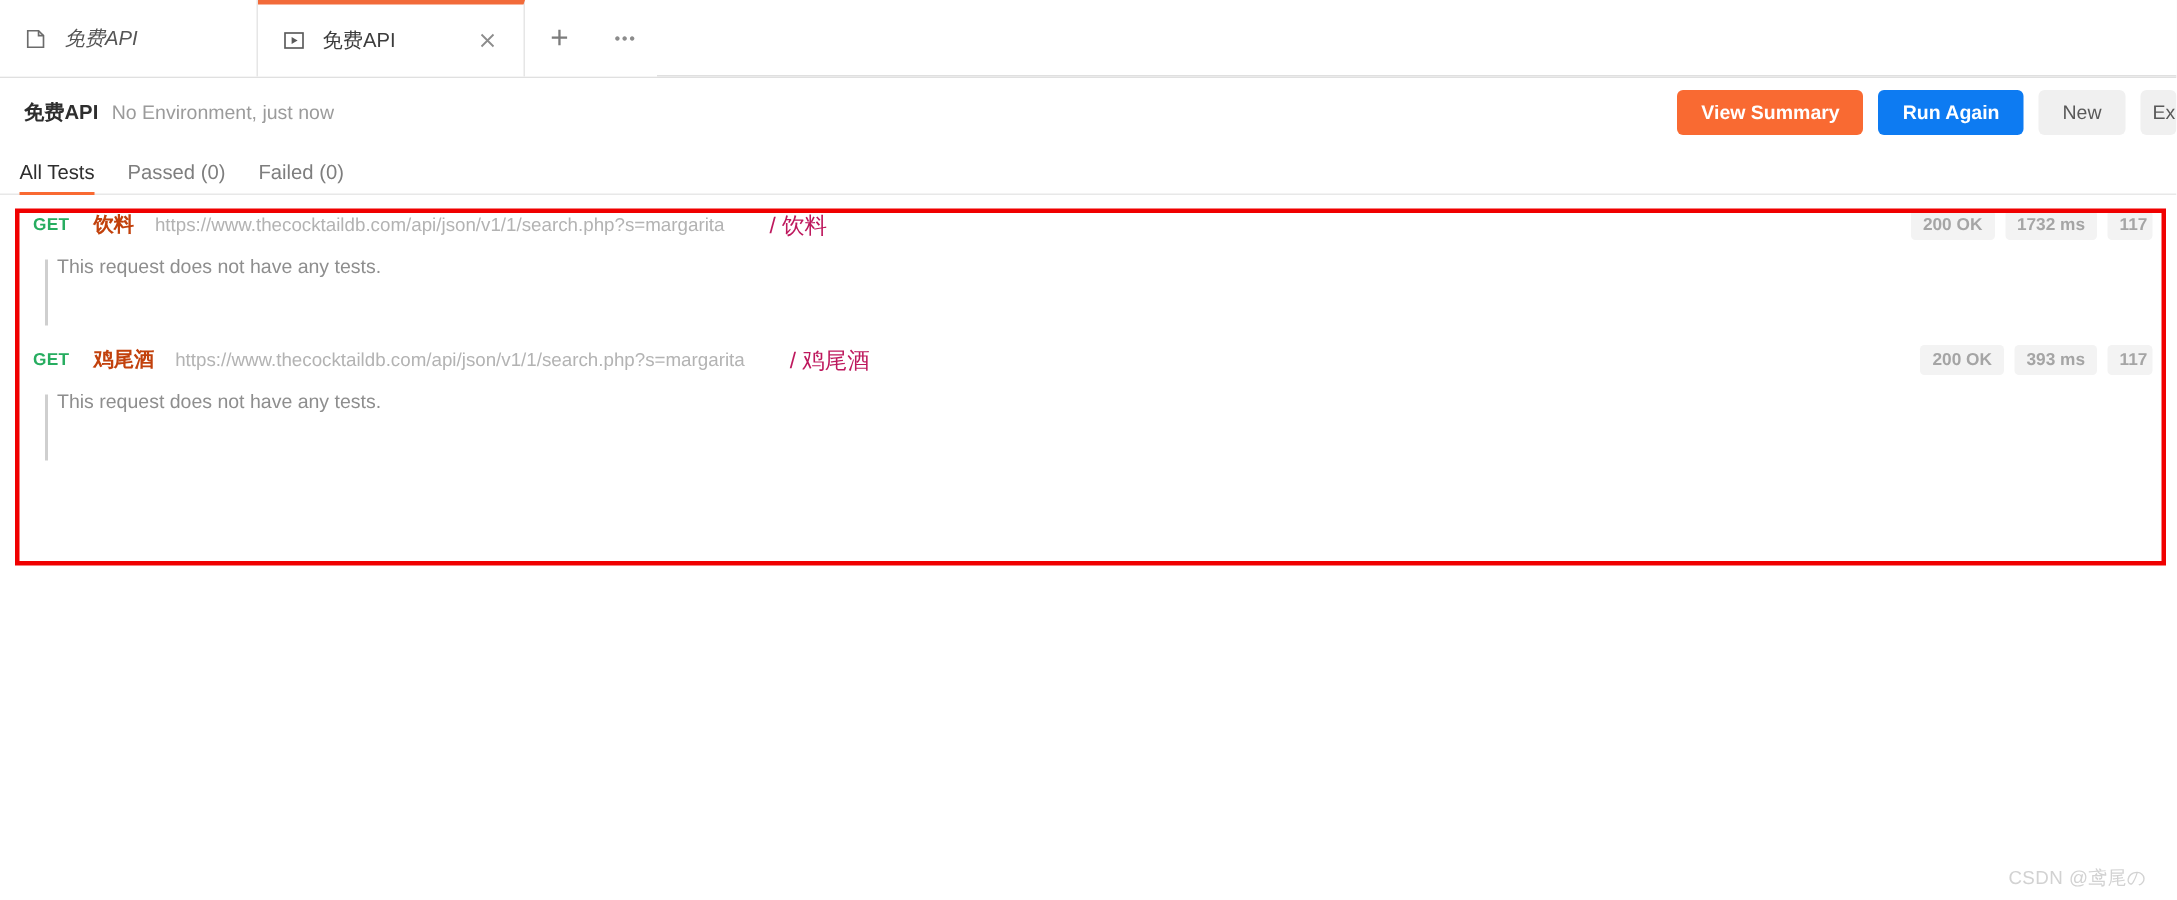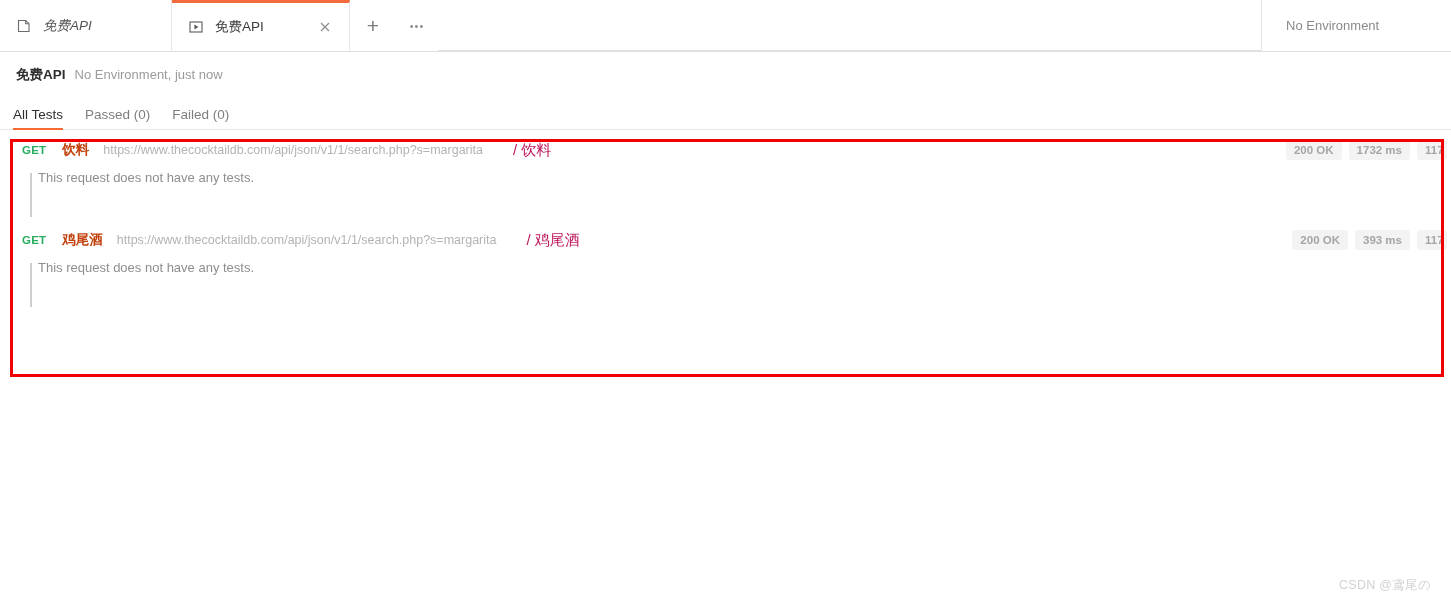--- a/index.html
+++ b/index.html
@@ -261,21 +261,21 @@
     white-space: nowrap;
   }
   .req-meta {
     position: absolute;
     right: 0;
     top: 0;
     height: 40px;
     display: flex;
     align-items: center;
     gap: 7px;
-    padding-right: 4px;
+    padding-right: 16px;
     justify-content: space-between;
   }
   .chip {
     background: #f3f3f3;
     color: #a5a5a5;
     font-size: 11.5px;
     font-weight: bold;
     border-radius: 3px;
     padding: 4px 8px;
     white-space: nowrap;
@@ -356,29 +356,32 @@
     <span class="tab-close">
       <svg width="16" height="16" viewBox="0 0 16 16">
         <path d="M4 4l8 8M12 4l-8 8" stroke="#8c8c8c" stroke-width="1.2" fill="none"></path>
       </svg>
     </span>
   </div>
 
   <div class="tab-plus">+</div>
   <div class="tab-more">•••</div>
   <div class="tabbar-filler"></div>
-  <div class="env-zone">
-    <span class="env-label">No Environment</span>
-  </div>
 </div>
 
 <div class="run-header">
   <span class="run-title">免费API</span>
   <span class="run-sub">No Environment, just now</span>
 
+  <div class="run-actions">
+    <button class="btn btn-primary-orange">View Summary</button>
+    <button class="btn btn-primary-blue">Run Again</button>
+    <button class="btn btn-neutral">New</button>
+    <button class="btn btn-neutral btn-clipped">Ex</button>
+  </div>
 </div>
 
 <div class="subtabs">
   <div class="subtab active">All Tests</div>
   <div class="subtab">Passed (0)</div>
   <div class="subtab">Failed (0)</div>
 </div>
 
 <div class="results">
 

